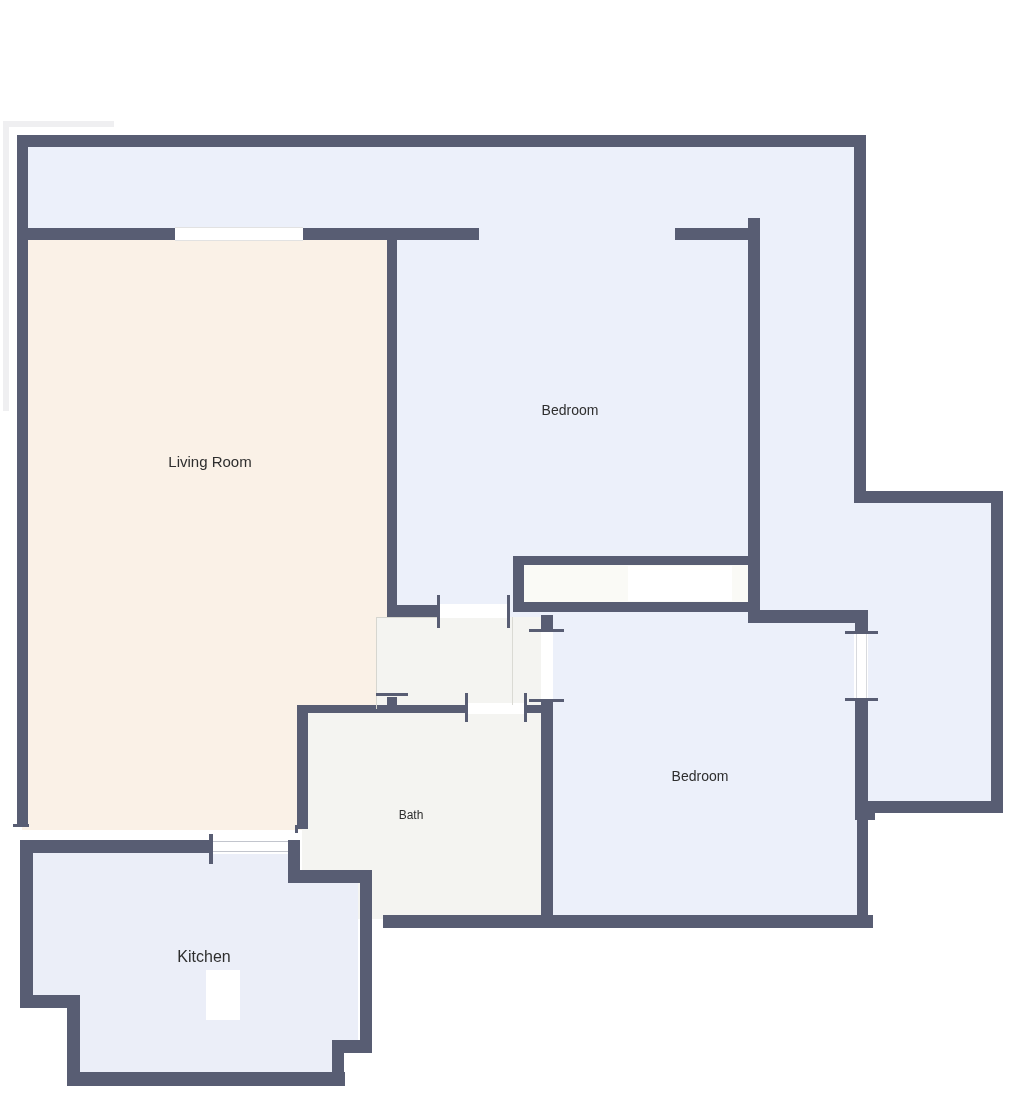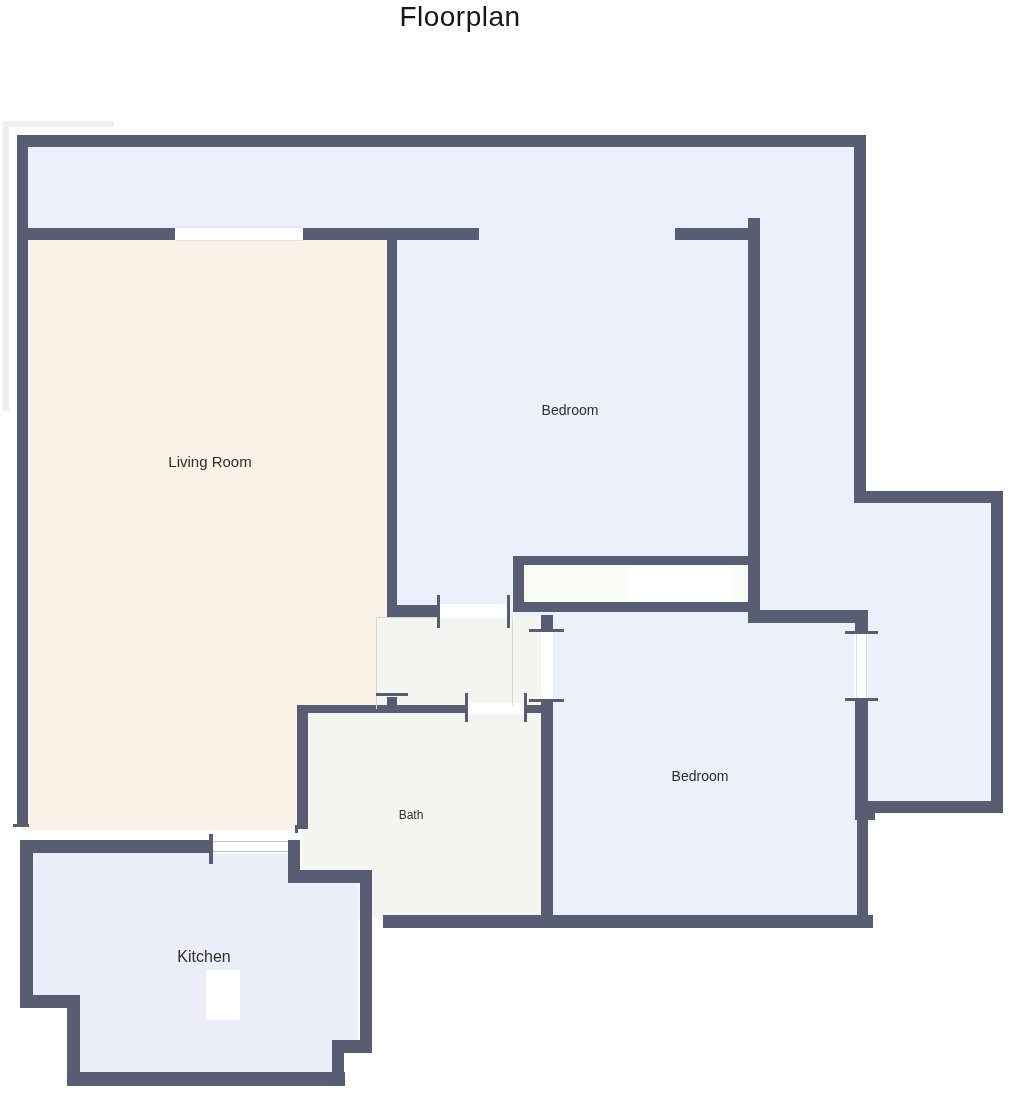--- a/index.html
+++ b/index.html
@@ -90,14 +90,13 @@
       <rect x="845" y="698" width="33" height="3" fill="#585d73"></rect>
       <rect x="209" y="834" width="4" height="30" fill="#585d73"></rect>
       <rect x="13" y="824" width="16" height="3" fill="#585d73"></rect>
       <rect x="295" y="825" width="3" height="8" fill="#585d73"></rect>
       <text x="210" y="463" font-size="15" fill="#2e2e2e" text-anchor="middle" dominant-baseline="middle">Living Room</text>
       <text x="570" y="411" font-size="14" fill="#2e2e2e" text-anchor="middle" dominant-baseline="middle">Bedroom</text>
       <text x="700" y="777" font-size="14" fill="#2e2e2e" text-anchor="middle" dominant-baseline="middle">Bedroom</text>
       <text x="411" y="816" font-size="12" fill="#2e2e2e" text-anchor="middle" dominant-baseline="middle">Bath</text>
       <text x="204" y="958" font-size="16" fill="#2e2e2e" text-anchor="middle" dominant-baseline="middle">Kitchen</text>
     </svg>
-  <div id="page-title">Floorplan</div>
 </div>
 
 </body></html>

